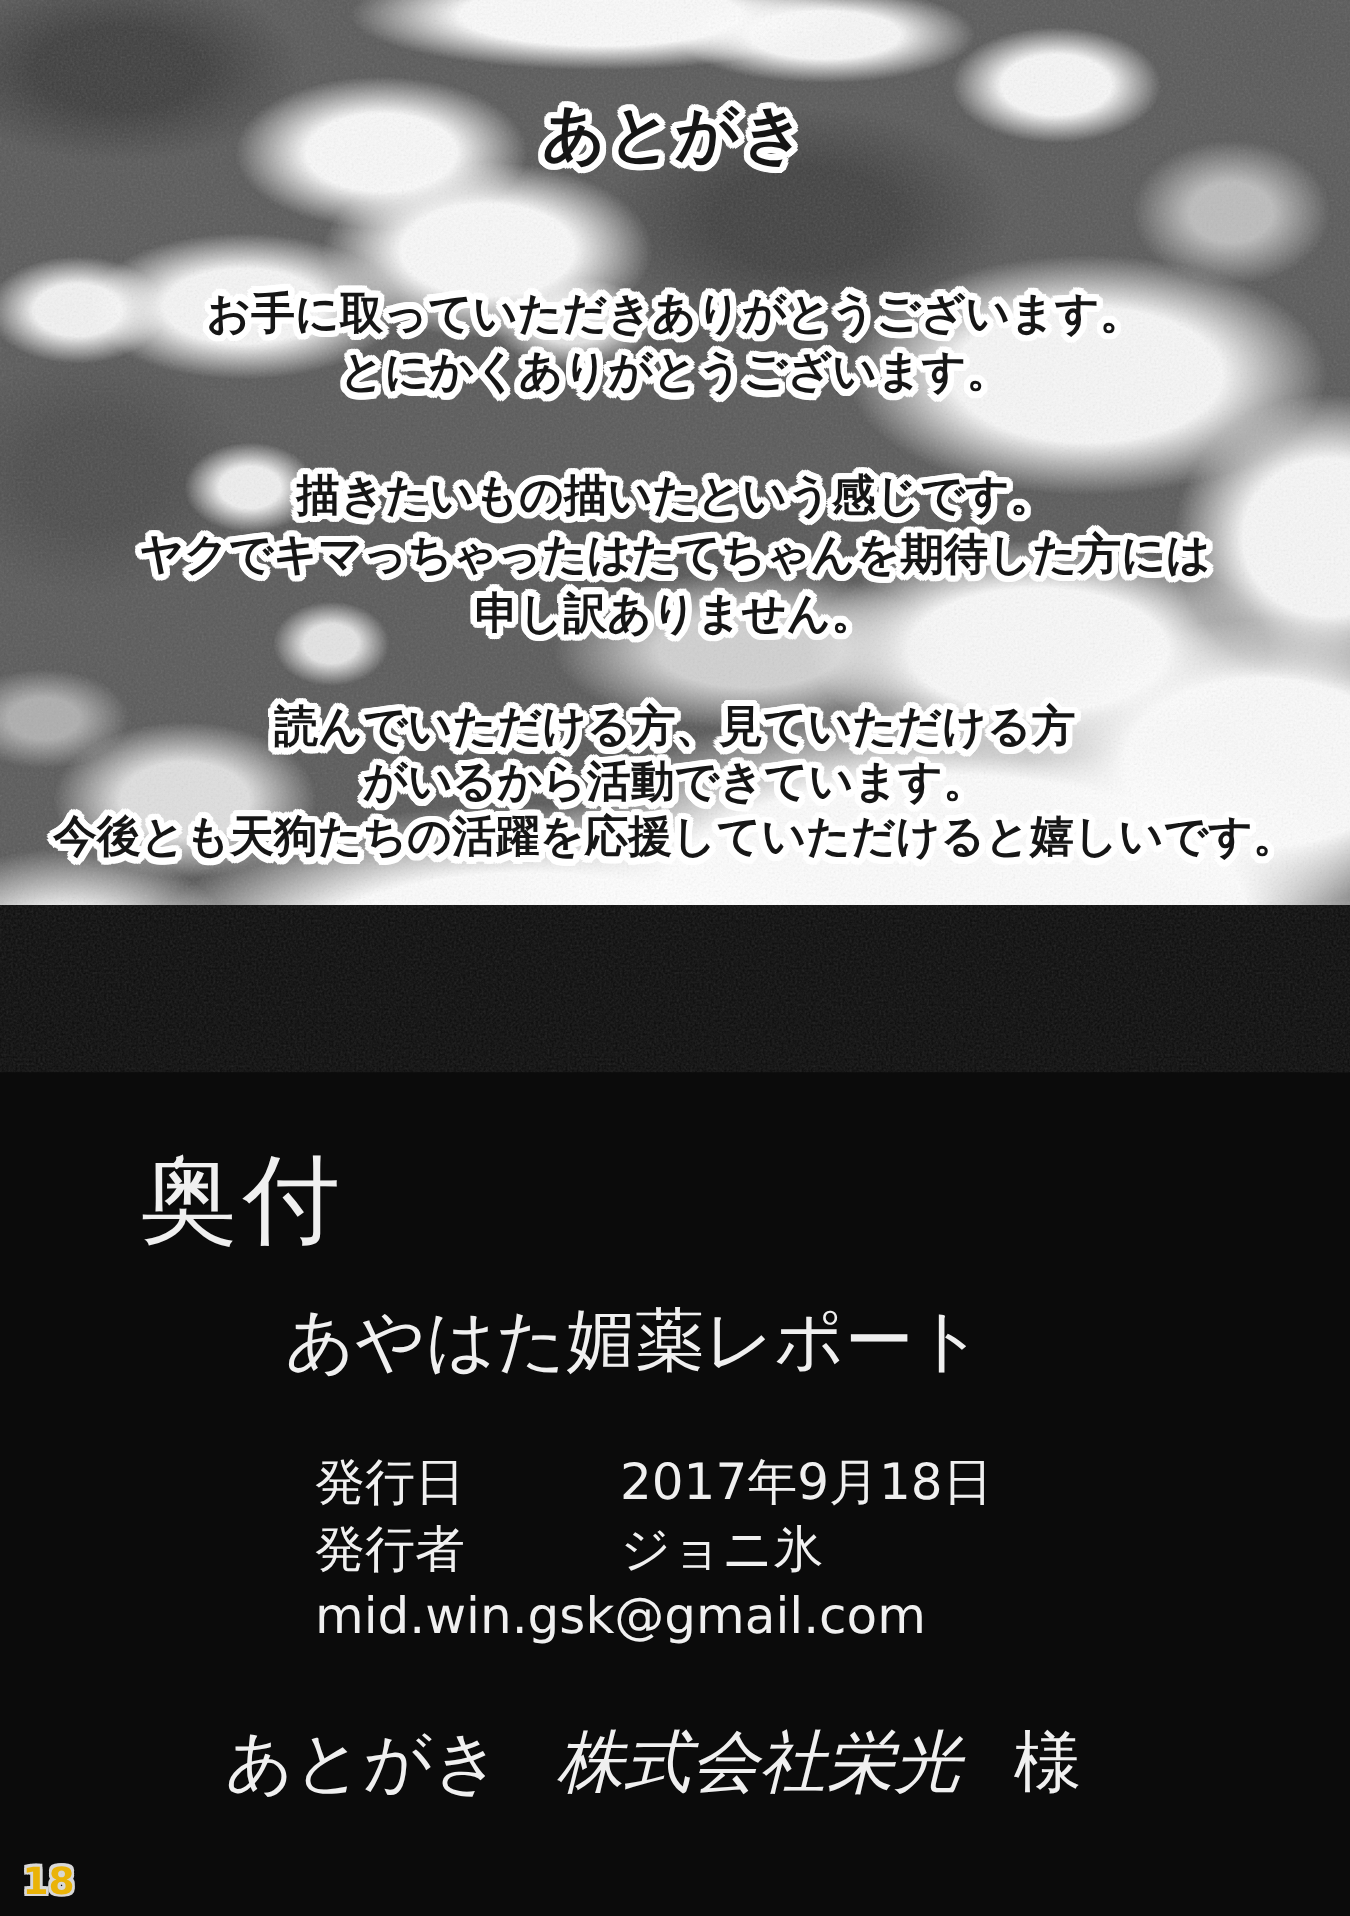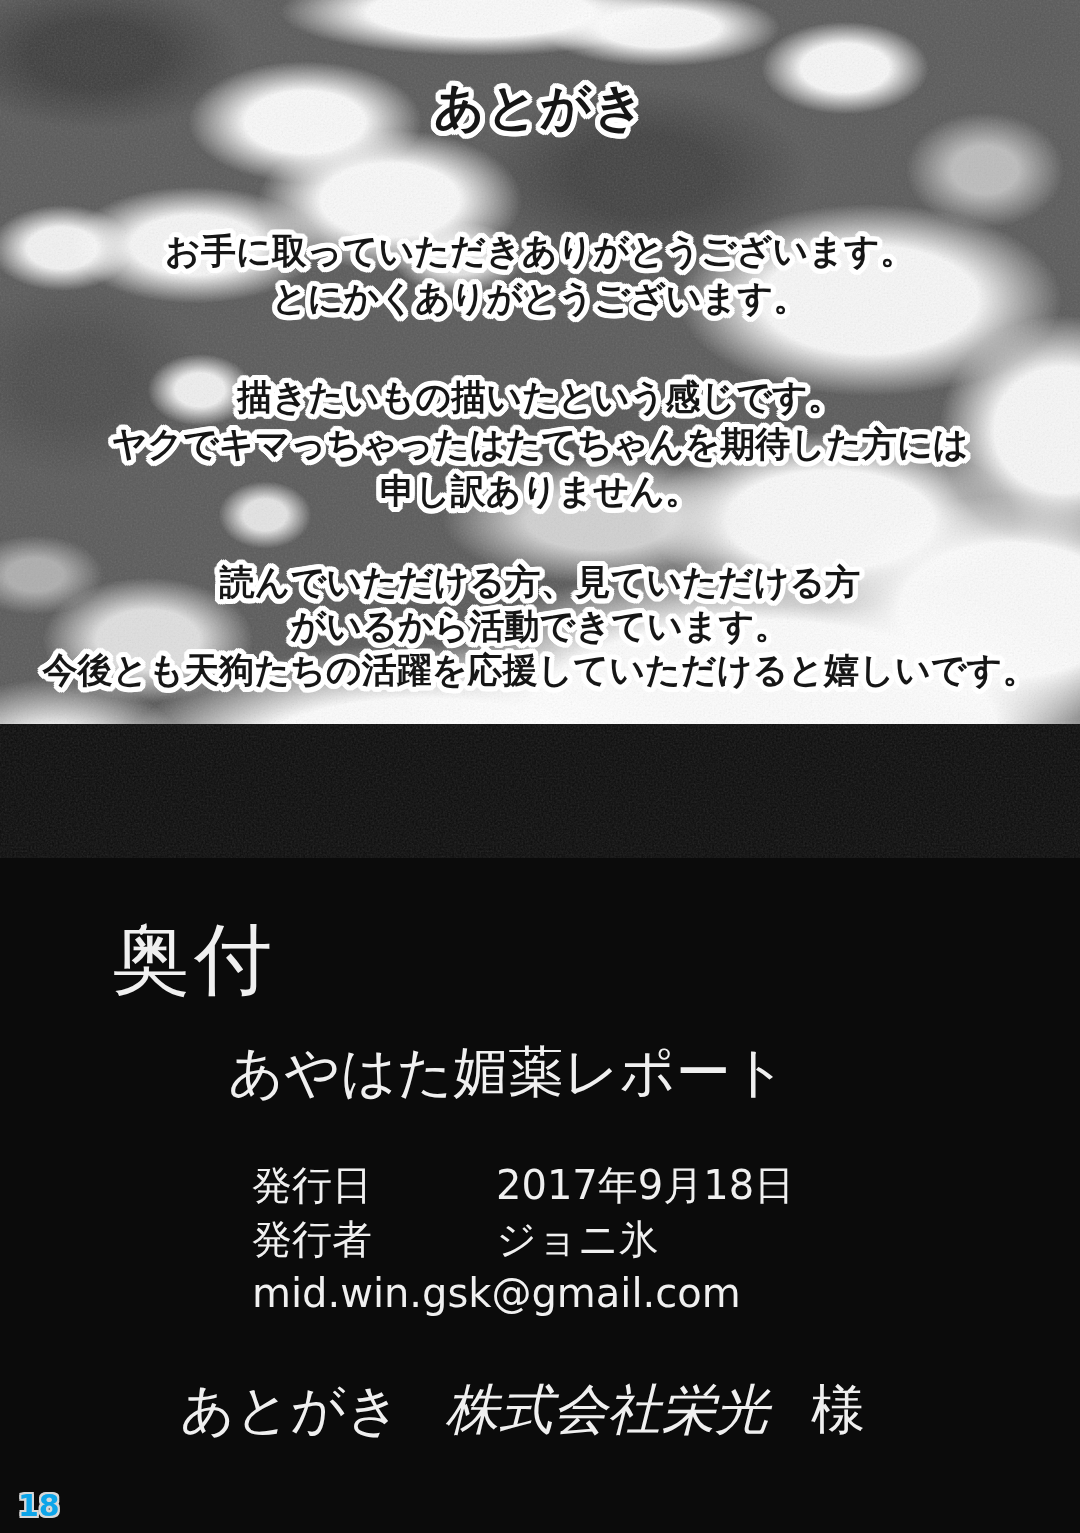--- a/index.html
+++ b/index.html
@@ -134,21 +134,21 @@
     white-space: nowrap;
   }
   .printer-company   { margin-left: 44px; font-style: italic; }
   .printer-honorific { margin-left: 42px; }
 
   .page-number {
     position: absolute;
     left: 18px; top: 1488px;
     font-size: 30px;
     font-weight: bold;
-    color: #0ea5e9;
+    color: #eab308;
     text-shadow:
       -2px 0 #d8d8d8, 2px 0 #d8d8d8, 0 -2px #d8d8d8, 0 2px #d8d8d8,
       -2px -2px #d8d8d8, 2px -2px #d8d8d8, -2px 2px #d8d8d8, 2px 2px #d8d8d8;
   }
 </style>
 </head>
 <body>
 
 <div class="page">
 

